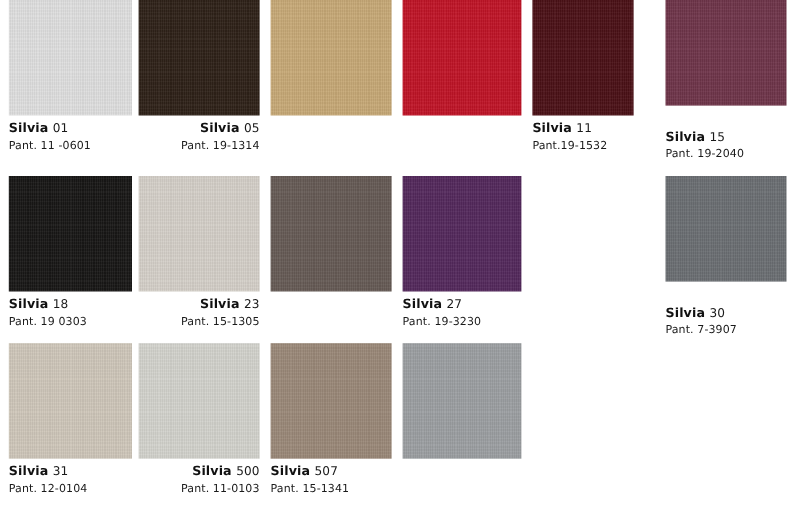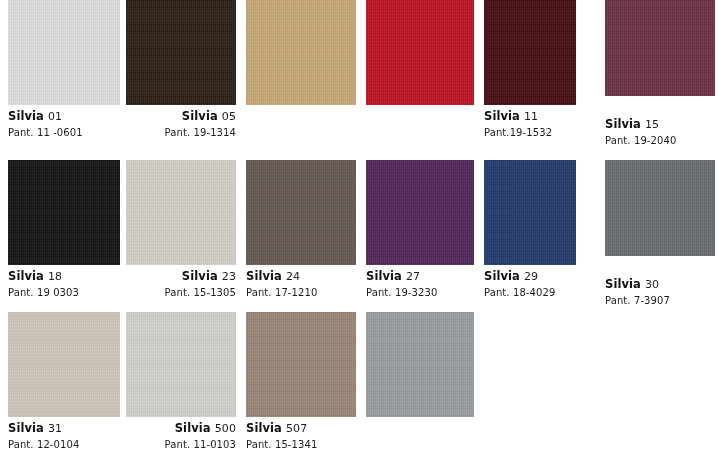--- a/index.html
+++ b/index.html
@@ -160,37 +160,26 @@
     </div>
     <div class="cell col-1">
       <div class="chip" style="background-color: rgb(212, 207, 200);"></div>
       <div class="caption">
         <div class="name-line"><span class="brand">Silvia</span><span class="code">23</span></div>
         <div class="pantone-line">Pant. 15-1305</div>
       </div>
     </div>
     <div class="cell col-2">
       <div class="chip" style="background-color: rgb(101, 90, 85);"></div>
-      <div class="caption">
-        <div class="name-line"><span class="brand">Silvia</span><span class="code">24</span></div>
-        <div class="pantone-line">Pant. 17-1210</div>
-      </div>
     </div>
     <div class="cell col-3">
       <div class="chip" style="background-color: rgb(83, 40, 91);"></div>
       <div class="caption">
         <div class="name-line"><span class="brand">Silvia</span><span class="code">27</span></div>
         <div class="pantone-line">Pant. 19-3230</div>
-      </div>
-    </div>
-    <div class="cell col-4">
-      <div class="chip" style="background-color: rgb(36, 60, 110);"></div>
-      <div class="caption">
-        <div class="name-line"><span class="brand">Silvia</span><span class="code">29</span></div>
-        <div class="pantone-line">Pant. 18-4029</div>
       </div>
     </div>
     <div class="cell col-5">
       <div class="chip" style="background-color: rgb(106, 110, 114);"></div>
       <div class="caption">
         <div class="name-line"><span class="brand">Silvia</span><span class="code">30</span></div>
         <div class="pantone-line">Pant. 7-3907</div>
       </div>
     </div>
   </div>

